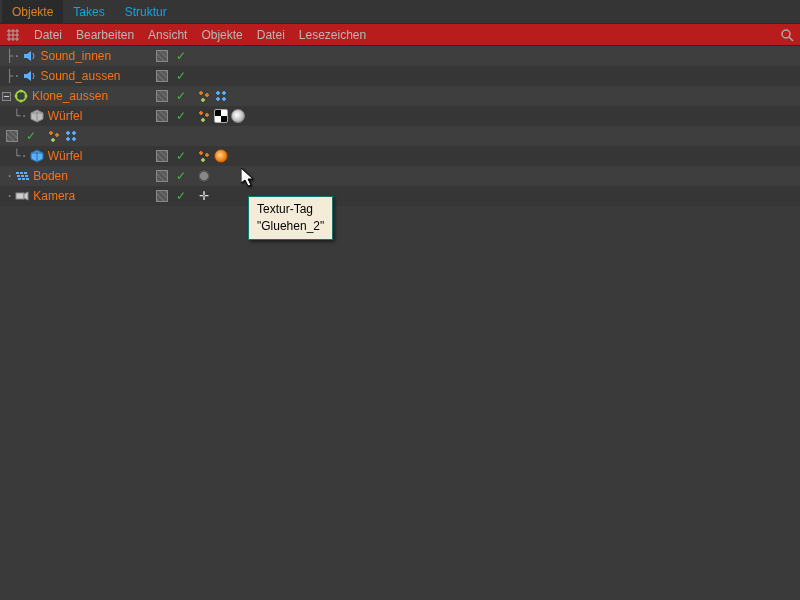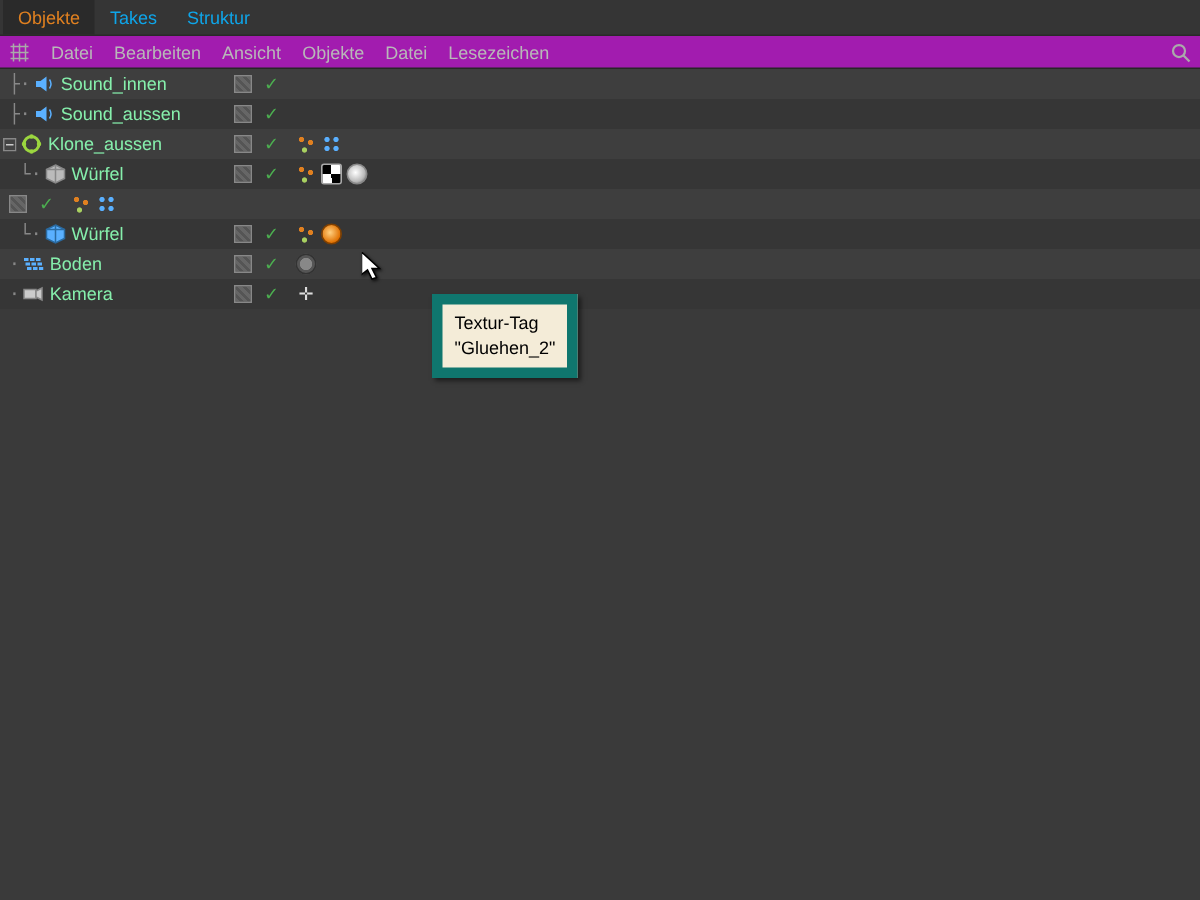--- a/index.html
+++ b/index.html
@@ -2,35 +2,35 @@
 <html><head>
 <meta charset="utf-8">
 <style>
   * { margin: 0; padding: 0; box-sizing: border-box; font-family: Arial, sans-serif; font-size: 12px; }
   body { background: #3a3a3a; color: #b0b0b0; width: 800px; height: 600px; overflow: hidden; user-select: none; }
 
   .tabs { height: 24px; background: #353535; display: flex; border-bottom: 1px solid #2a2a2a; padding-left: 2px; }
   .tab { padding: 5px 10px; color: #0ea5e9; cursor: pointer; }
   .tab.active { background: #2a2a2a; color: #e08020; }
 
-  .menubar { height: 22px; background: #a21caf; display: flex; align-items: center; padding: 0 6px; gap: 14px; border-bottom: 1px solid #272727; }
+  .menubar { height: 22px; background: #b91c1c; display: flex; align-items: center; padding: 0 6px; gap: 14px; border-bottom: 1px solid #272727; }
   .menu-icon { width: 14px; height: 14px; display: inline-flex; }
   .menu-item { color: #b8b8b8; cursor: pointer; }
   .menubar-spacer { flex: 1; }
   .search-icon { width: 14px; height: 14px; }
 
   .object-tree { position: relative; }
   .row { height: 20px; display: flex; align-items: center; position: relative; }
   .row:nth-child(odd) { background: #3e3e3e; }
   .row:nth-child(even) { background: #363636; }
 
   .name-cell { width: 150px; height: 100%; display: flex; align-items: center; overflow: hidden; white-space: nowrap; position: relative; }
   .tree-line { color: #888; font-family: monospace; font-size: 12px; padding-left: 6px; }
   .expander { width: 10px; height: 10px; display: inline-flex; align-items: center; justify-content: center; margin: 0 1px; cursor: pointer; }
-  .obj-name { color: #86efac; margin-left: 4px; }
+  .obj-name { color: #f97316; margin-left: 4px; }
 
   .layer-box { width: 12px; height: 12px; border: 1px solid #888; background: repeating-linear-gradient(45deg,#666,#666 2px,#555 2px,#555 4px); margin-left: 6px; }
   .check { width: 16px; display: inline-flex; justify-content: center; color: #4caf50; font-size: 12px; margin-left: 5px; }
 
   .tags-cell { display: flex; align-items: center; gap: 3px; margin-left: 8px; }
   .tag { width: 14px; height: 14px; display: inline-flex; align-items: center; justify-content: center; border-radius: 2px; }
   .tag.dots::before { content: ""; width: 14px; height: 14px; background:
     radial-gradient(circle at 4px 4px, #e08020 1.5px, transparent 2px),
     radial-gradient(circle at 10px 6px, #e08020 1.5px, transparent 2px),
     radial-gradient(circle at 6px 11px, #a8d060 1.5px, transparent 2px); }
@@ -43,21 +43,21 @@
   .tag.tex-sphere { background: radial-gradient(circle at 5px 5px, #fff, #bbb 60%, #555); border:1px solid #888; border-radius:50%; }
   .tag.tex-orange { background: radial-gradient(circle at 5px 5px, #ffd080, #e07000 70%); border:1px solid #804000; border-radius:50%; }
   .tag.gear { border-radius:50%; background: radial-gradient(circle,#888 40%,#555 42%); box-shadow: inset 0 0 0 1px #333; }
   .tag.crosshair::before { content:"✛"; color:#ddd; font-size:12px; line-height:1; }
 
   .vline { position: absolute; left: 150px; top: 0; bottom: 0; width: 1px; background: #666; }
   .vline2 { position: absolute; left: 188px; top: 0; bottom: 0; width: 1px; background: #505050; }
 
   .fill-area { position:absolute; left:0; right:0; top: 160px; bottom:0; background:#3a3a3a; }
 
-  .tooltip { position: absolute; left: 248px; top: 150px; background: #f4ecd8; border: 7px solid #0f766e; color: #000; padding: 4px 8px; line-height: 1.4; z-index: 20; box-shadow: 2px 2px 3px rgba(0,0,0,0.5); white-space: nowrap; margin-left: 40px; }
+  .tooltip { position: absolute; left: 248px; top: 150px; background: #f4ecd8; border: 1px solid #0f766e; color: #000; padding: 4px 8px; line-height: 1.4; z-index: 20; box-shadow: 2px 2px 3px rgba(0,0,0,0.5); white-space: nowrap; }
 
   .cursor { position:absolute; left:241px; top:122px; z-index:21; pointer-events:none; }
   .cursor svg { filter: drop-shadow(1px 1px 1px rgba(0,0,0,.8)); }
 
   svg { display: block; }
 </style>
 </head>
 <body>
 
 <div class="tabs">

